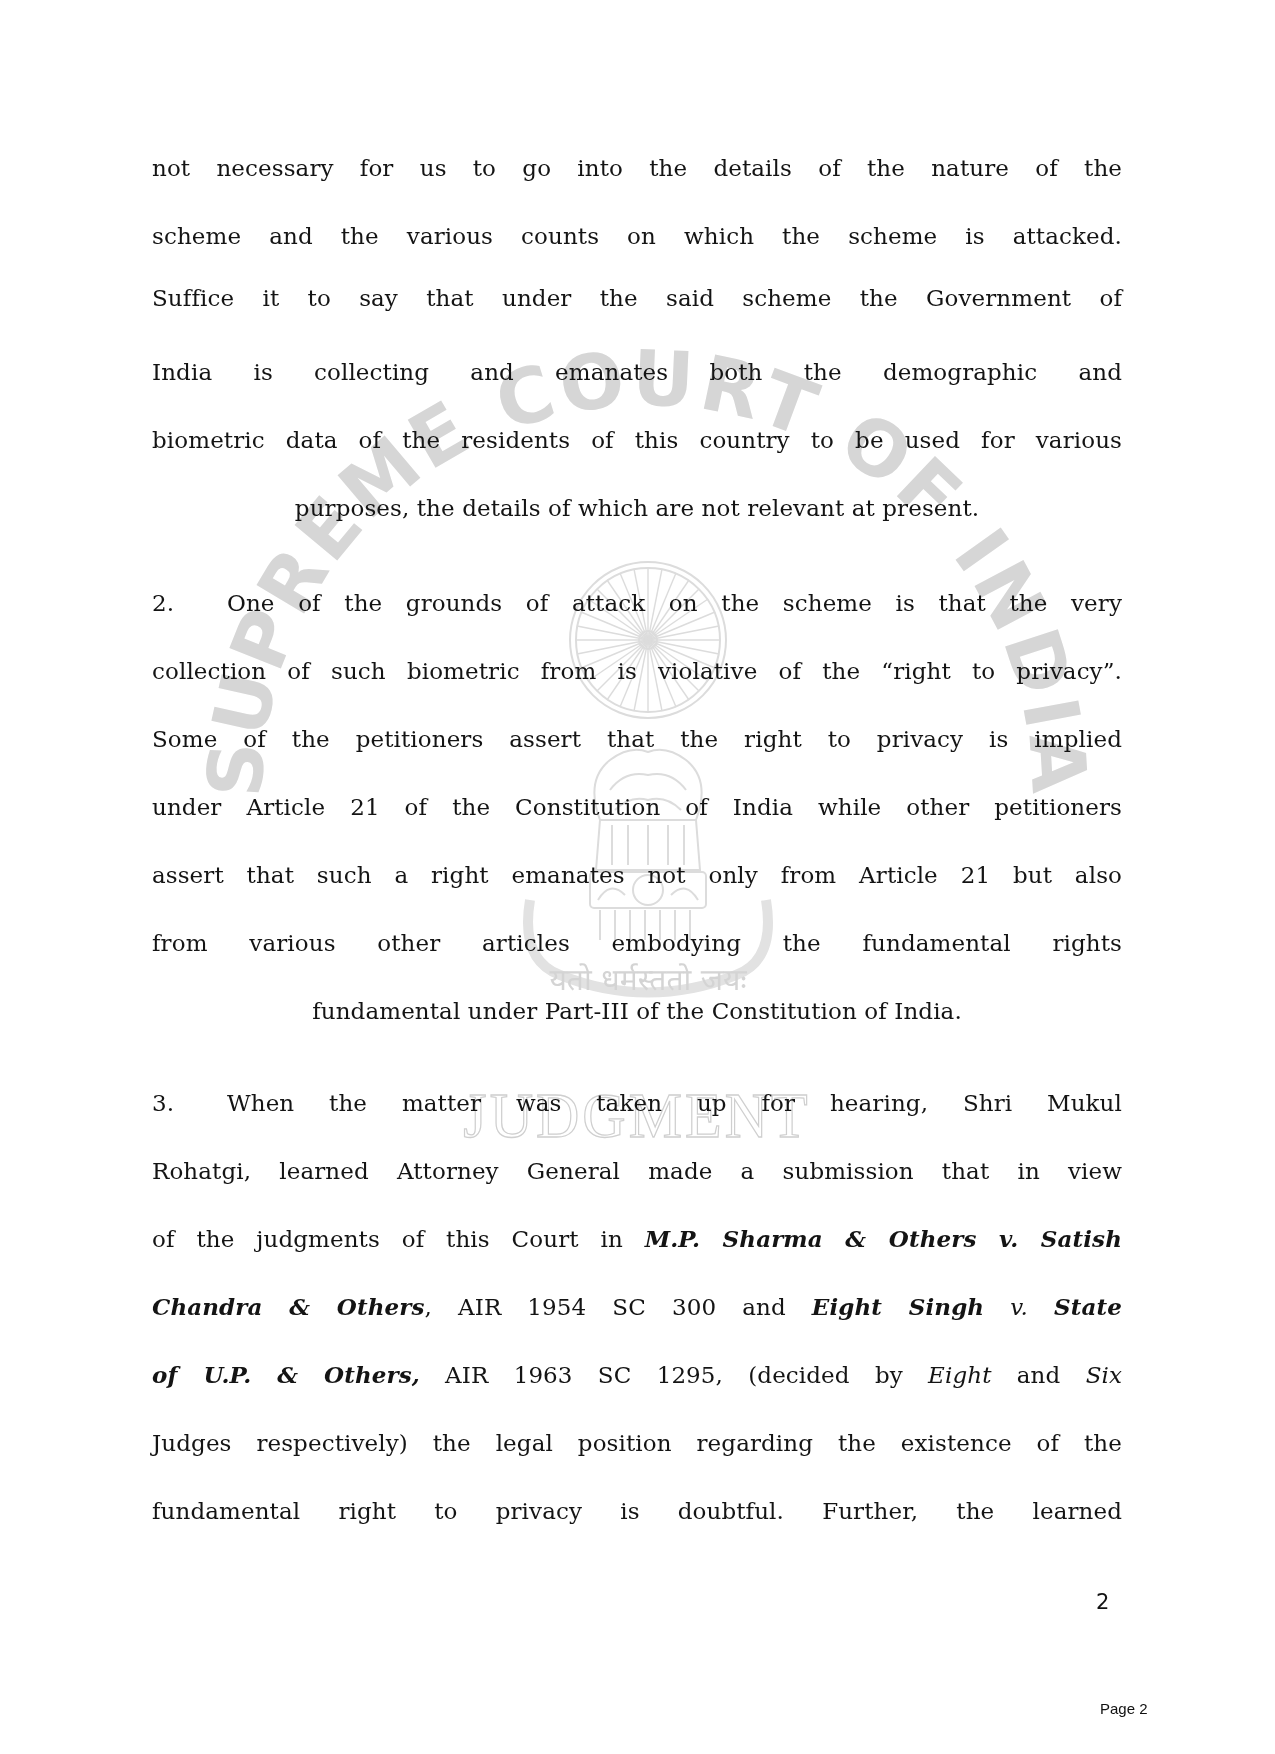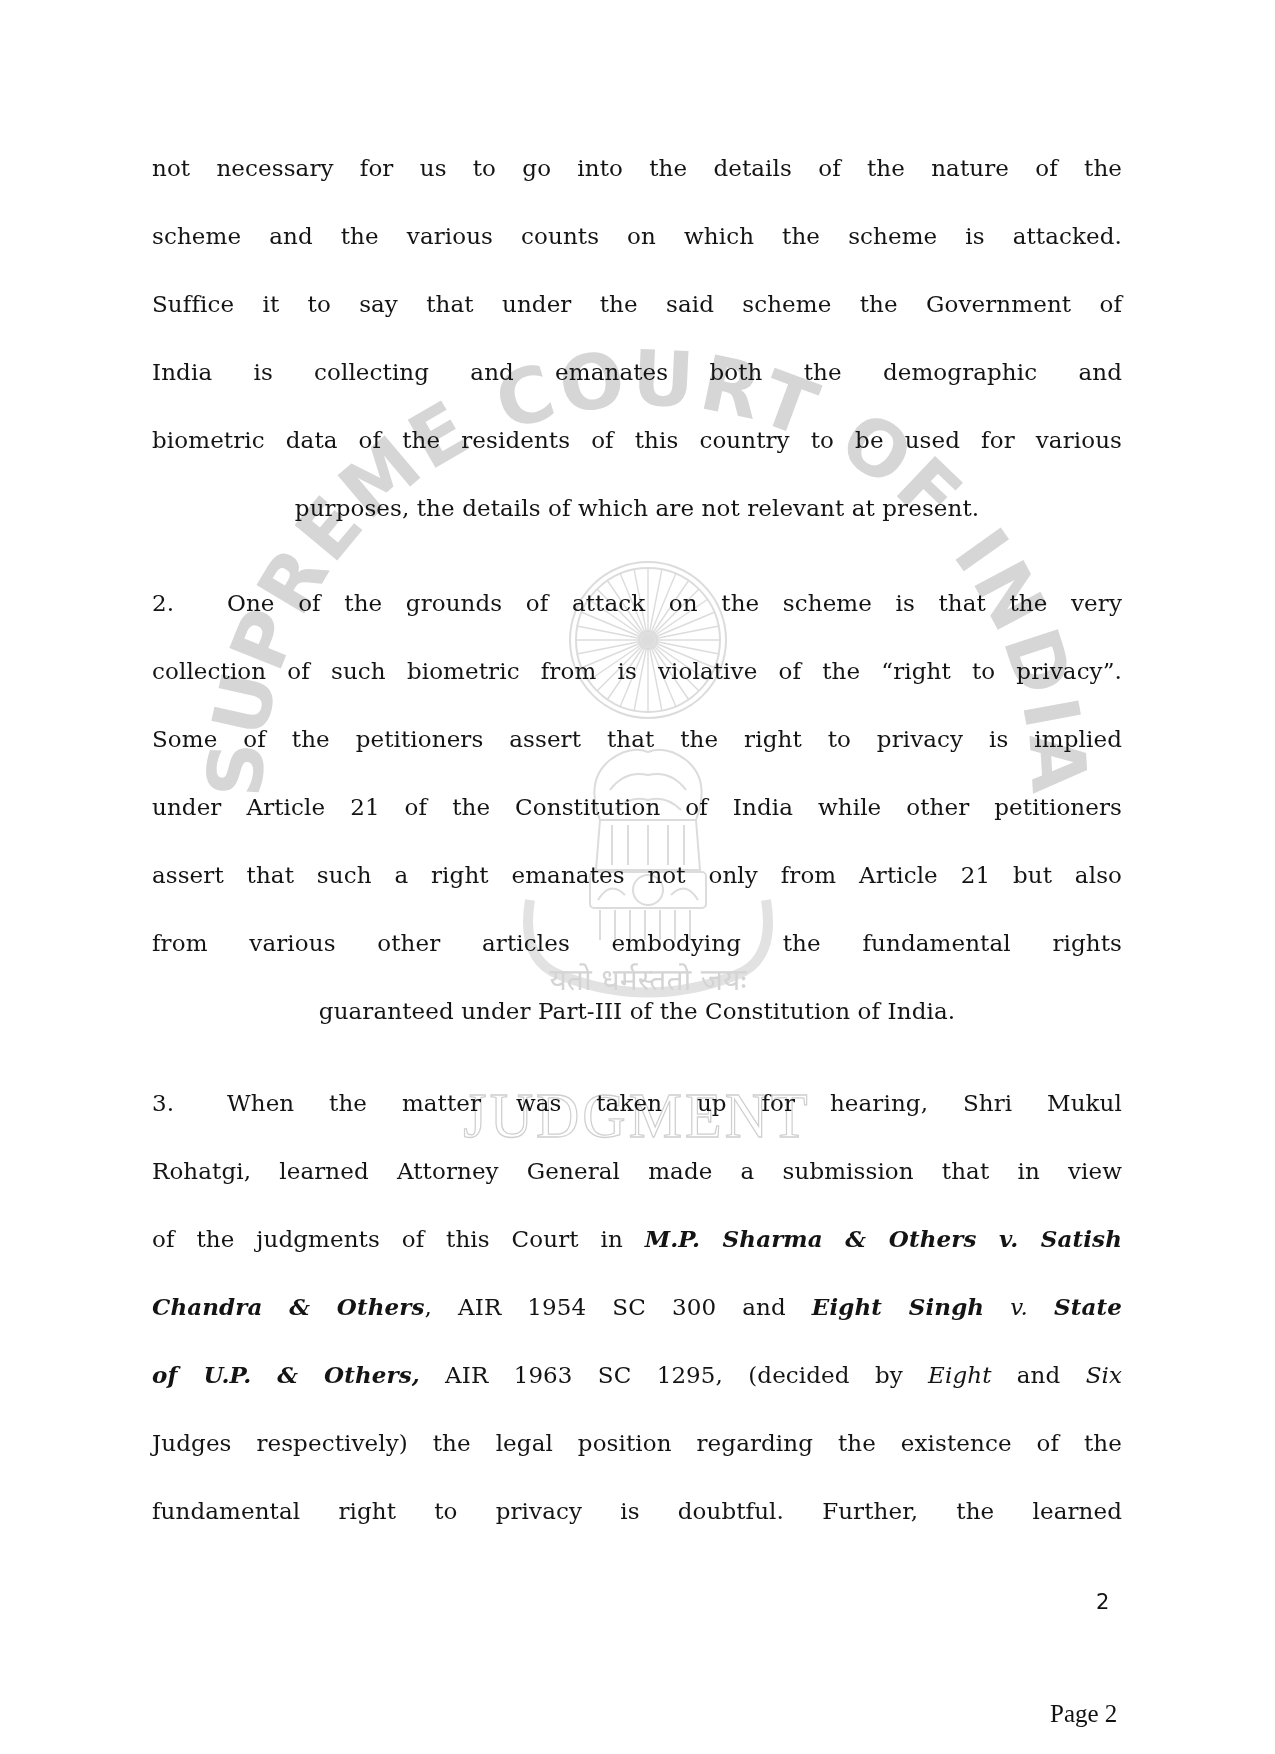--- a/index.html
+++ b/index.html
@@ -18,22 +18,22 @@
   .line { position: absolute; left: 0; width: 970px; height: 40px; font-size: 23px; line-height: 40px;
           white-space: nowrap; letter-spacing: 0.1px; }
   .line.j { text-align: justify; text-align-last: justify; white-space: normal; }
   .line.l { text-align: center; }
   .pnum { display: inline-block; width: 75px; }
   .bi { font-weight: bold; font-style: italic; margin-top: 40px; }
   .it { font-style: italic; }
 
   .page-number { position: absolute; left: 1096px; top: 1590px; font-family: "DejaVu Sans", sans-serif;
                  font-size: 21px; color: #111; }
-  .footer { position: absolute; left: 1050px; top: 1700px; font-family: Liberation Serif, serif;
-            font-size: 25px; color: #111; }
+  .footer { position: absolute; left: 1100px; top: 1700px; font-family: Liberation Sans, sans-serif;
+            font-size: 15px; color: #111; }
 </style>
 </head>
 <body>
 
 <div class="page">
 
   <svg class="wm" viewBox="0 0 1275 1754" xmlns="http://www.w3.org/2000/svg">
     <defs>
       <path id="arcPath" d="M 262 790 A 385 385 0 0 1 1032 790" fill="none"></path>
     </defs>
@@ -82,35 +82,35 @@
     </g>
     <text x="648" y="990" text-anchor="middle" font-family="DejaVu Sans, sans-serif" font-size="30" fill="#d4d4d4">यतो धर्मस्ततो जयः</text>
   </svg>
 
   <div class="wm-judgment">JUDGMENT</div>
 
   <div class="text" style="top:0;">
 
     <div class="line j" style="top:148px">not necessary for us to go into the details of the nature of the</div>
     <div class="line j" style="top:216px">scheme and the various counts on which the scheme is attacked.</div>
-    <div class="line j" style="top:284px">Suffice it to say that under the said scheme the Government of</div>
+    <div class="line j" style="top:278px">Suffice it to say that under the said scheme the Government of</div>
     <div class="line j" style="top:352px">India is collecting and emanates both the demographic and</div>
     <div class="line j" style="top:420px">biometric data of the residents of this country to be used for various</div>
     <div class="line l" style="top:488px">purposes, the details of which are not relevant at present.</div>
 
     <div class="line j" style="top:583px; display:flex;">
       <span class="pnum">2.</span>
       <span style="flex:1; text-align:justify; text-align-last:justify;">One of the grounds of attack on the scheme is that the very</span>
     </div>
     <div class="line j" style="top:651px">collection of such biometric from is violative of the “right to privacy”.</div>
     <div class="line j" style="top:719px">Some of the petitioners assert that the right to privacy is implied</div>
     <div class="line j" style="top:787px">under Article 21 of the Constitution of India while other petitioners</div>
     <div class="line j" style="top:855px">assert that such a right emanates not only from Article 21 but also</div>
     <div class="line j" style="top:923px">from various other articles embodying the fundamental rights</div>
-    <div class="line l" style="top:991px">guaranteed under Part-III of the Constitution of India.</div>
+    <div class="line l" style="top:991px">fundamental under Part-III of the Constitution of India.</div>
 
     <div class="line j" style="top:1083px; display:flex;">
       <span class="pnum">3.</span>
       <span style="flex:1; text-align:justify; text-align-last:justify;">When the matter was taken up for hearing, Shri Mukul</span>
     </div>
     <div class="line j" style="top:1151px">Rohatgi, learned Attorney General made a submission that in view</div>
     <div class="line j" style="top:1219px">
       <span>of the judgments of this Court in </span>
       <span class="bi">M.P. Sharma &amp; Others v. Satish</span>
     </div>

